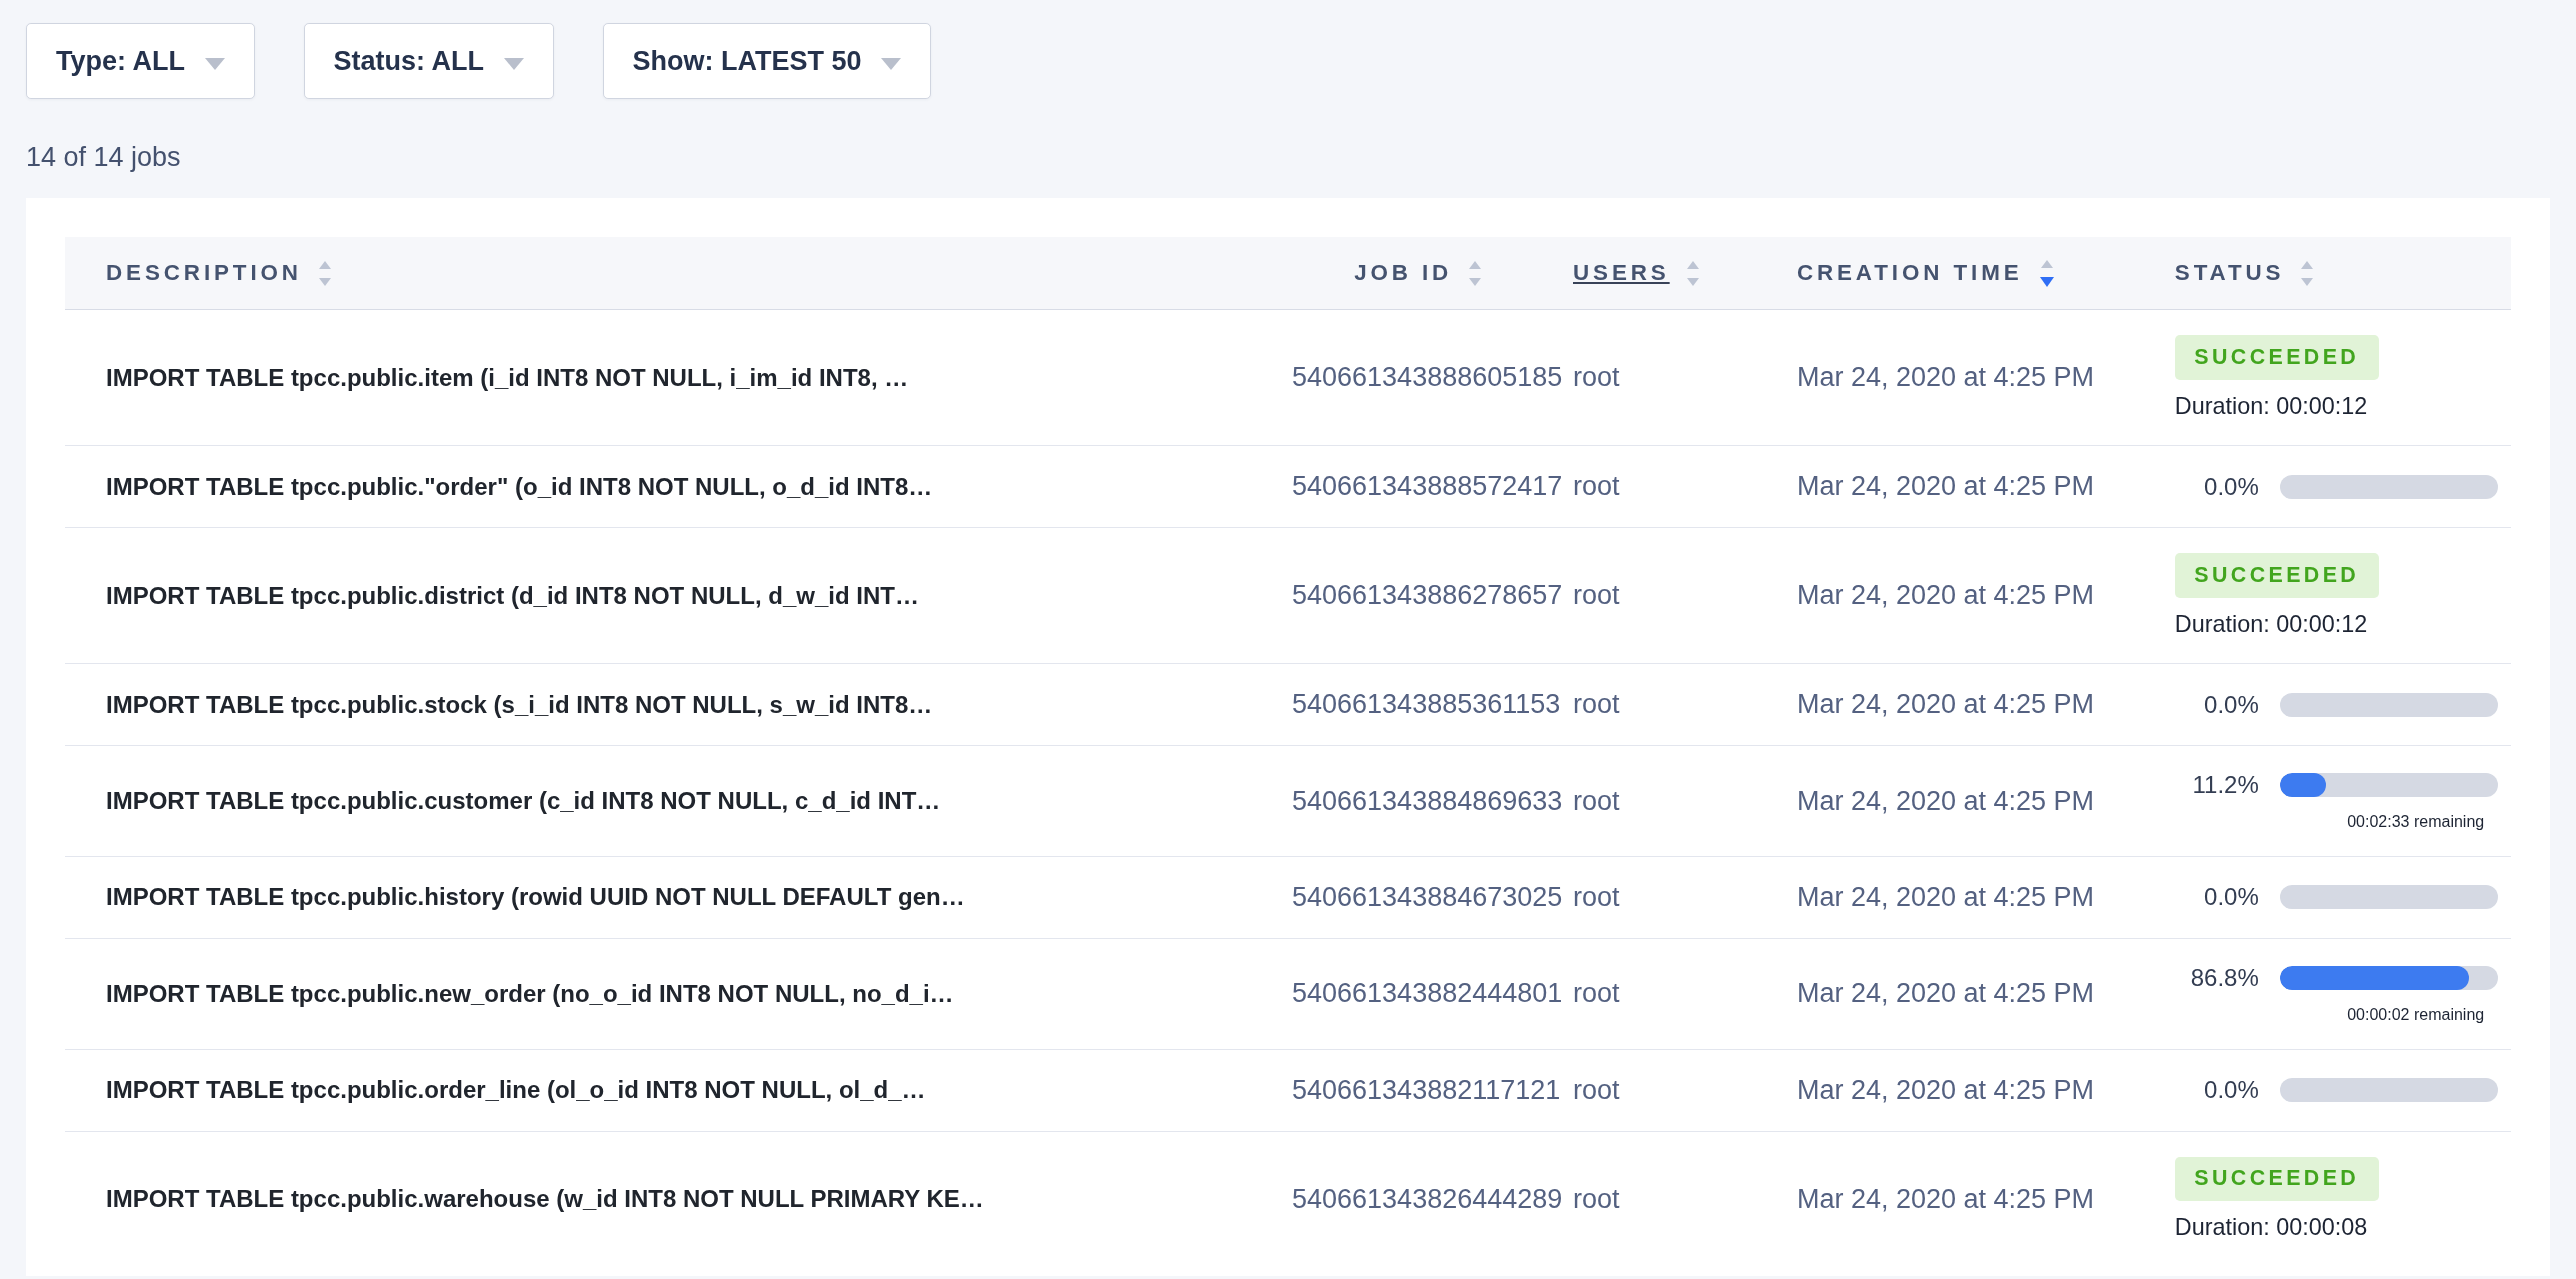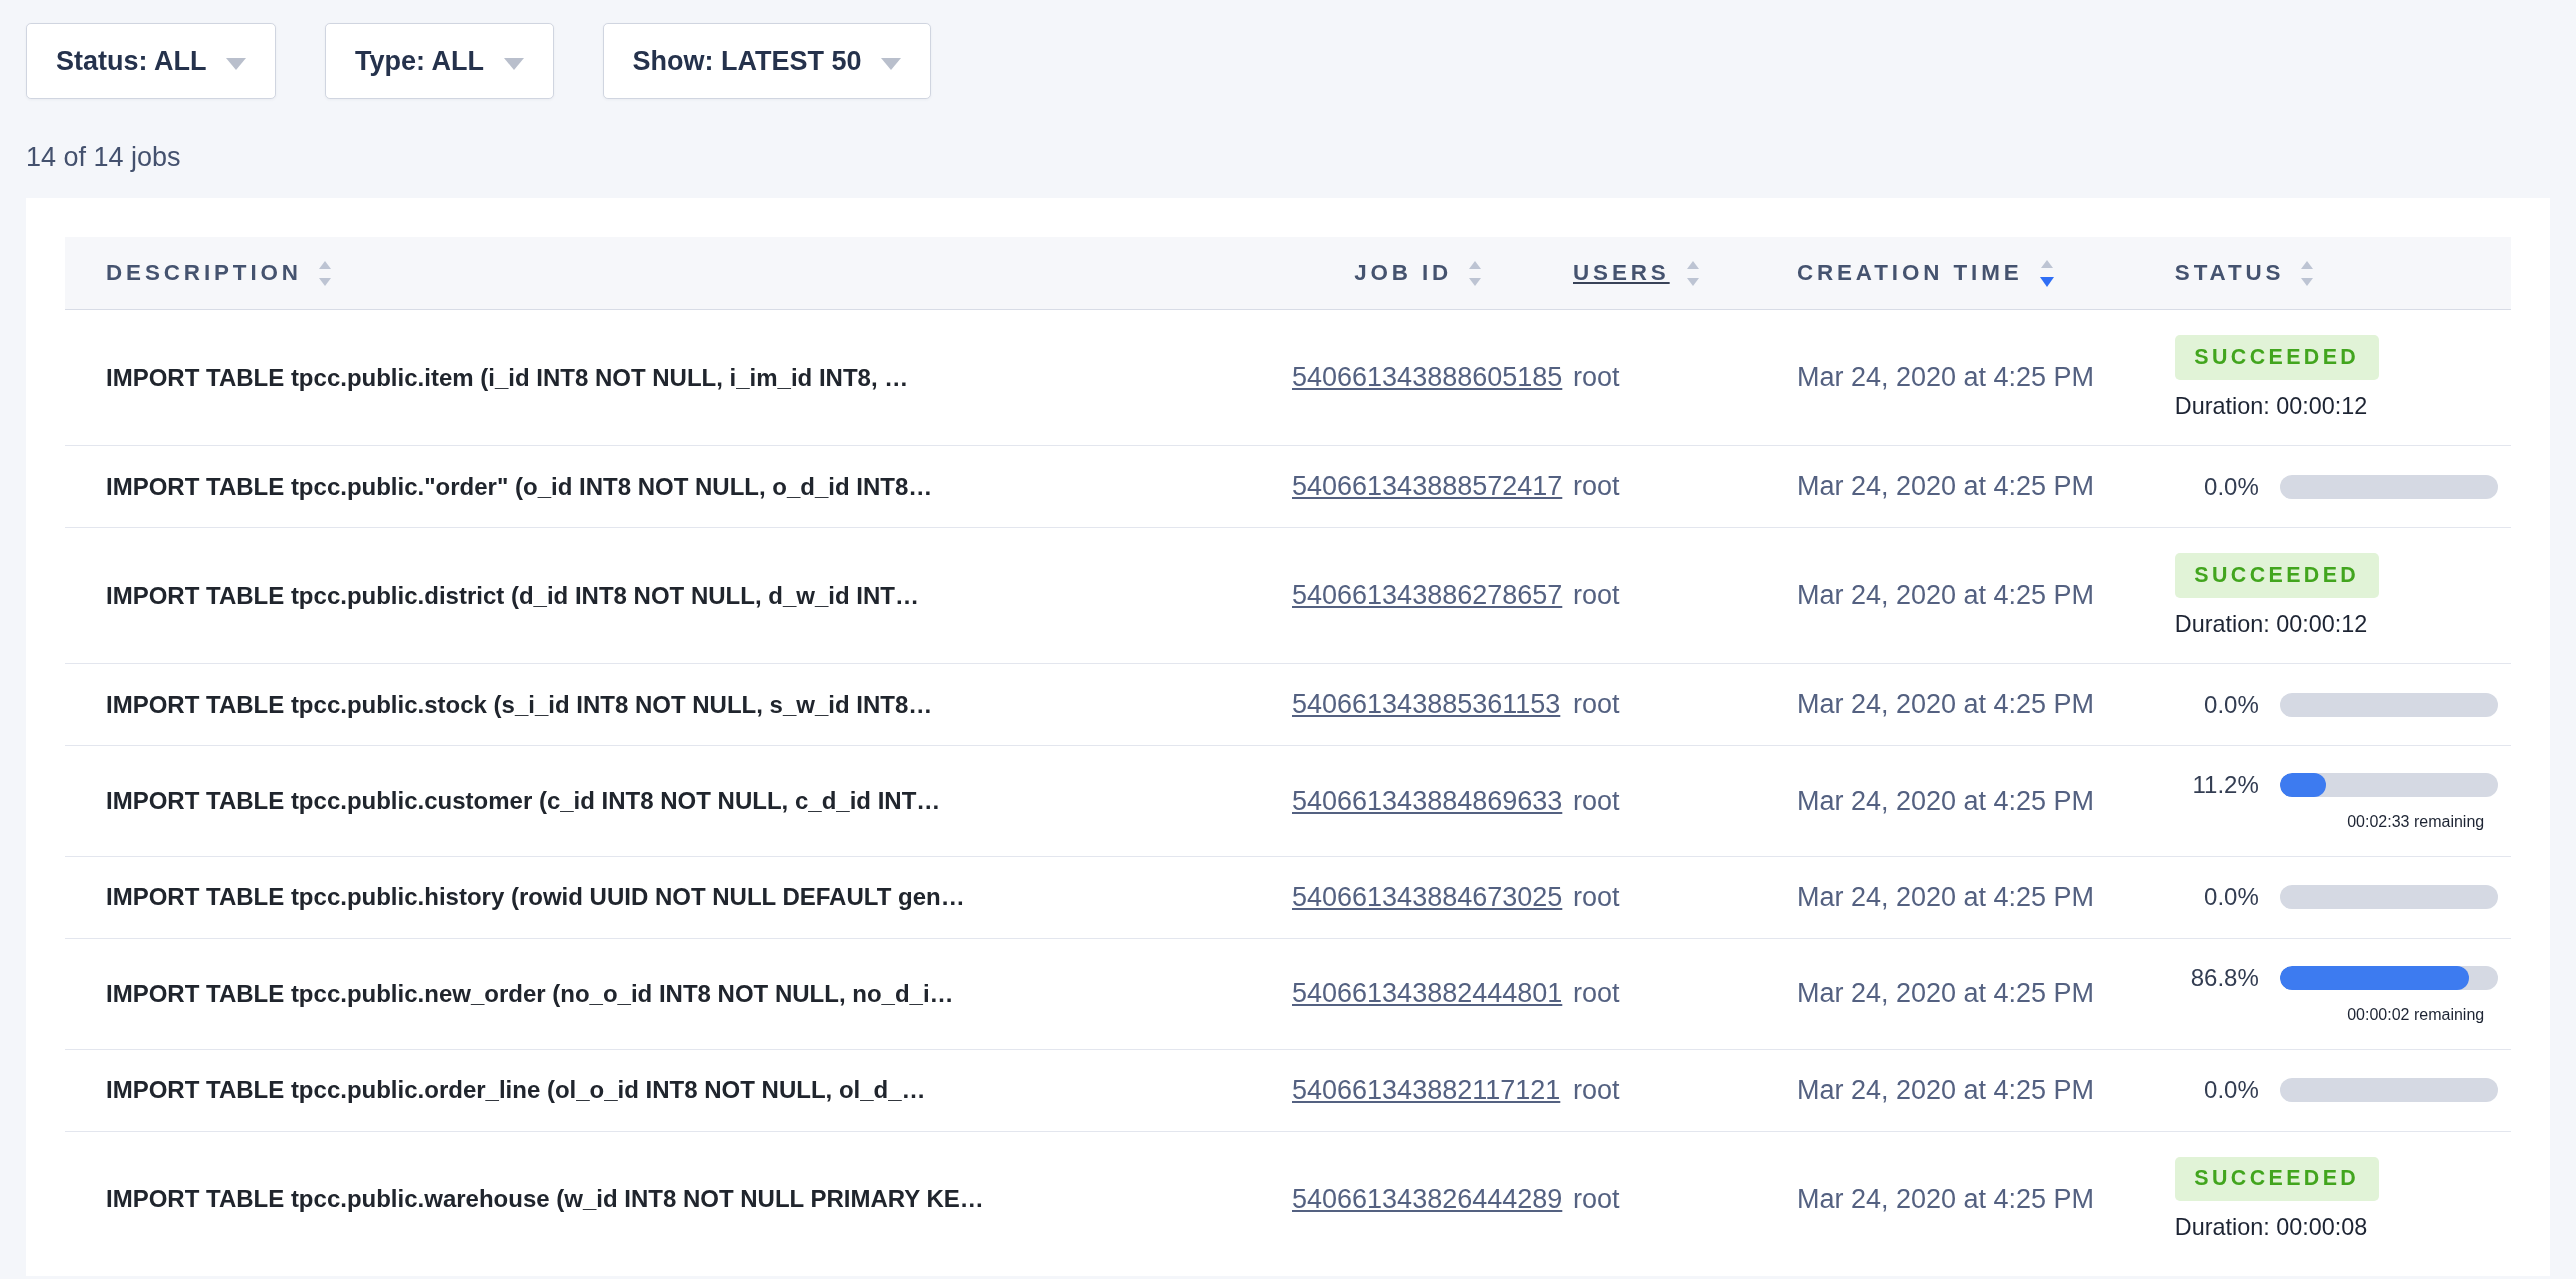--- a/index.html
+++ b/index.html
@@ -43,21 +43,21 @@
   .tri-down{border-top:8.8px solid var(--sort-inactive);}
   th.sorted-desc .tri-down{border-top:10.7px solid var(--sort-active);
     border-left-width:7.8px;border-right-width:7.8px;}
   tbody td{border-top:1.9px solid #e3e6ee;vertical-align:middle;padding:25px 0;}
   tbody tr:first-child td{border-top:none;}
   .td-desc{padding-left:41px;}
   .desc-text{
     font-family:Liberation Sans, sans-serif;
     font-size:24px;font-weight:600;color:#20252d;white-space:nowrap;
   }
-  .td-id{text-align:center;padding-right:5.8px;text-decoration:underline;}
+  .td-id{text-align:center;padding-right:5.8px;}
   .td-user{padding-left:86px;}
   .td-time{padding-left:1.9px;white-space:nowrap;}
   .td-id,.td-user,.td-time{font-size:27px;color:#546181;}
   .td-status{padding-left:5.8px;margin-left:35px;}
   
   .badge{display:inline-block;background:var(--success-bg);color:var(--success);
     font-size:21.4px;font-weight:700;letter-spacing:3.4px;padding:9.7px 19.5px;border-radius:4.9px;}
   .duration{font-size:23.4px;color:#1d2433;margin-top:13.6px;}
   
   .progress-line{display:flex;align-items:center;gap:21.4px;}
@@ -68,25 +68,25 @@
   .remaining{font-size:16px;color:#1d2433;margin-top:13.6px;width:323px;
     box-sizing:border-box;text-align:right;padding-right:13.6px;}
 </style>
 </head>
 <body style="--accent: #3d7bf0; --success: #42a51e; --success-bg: #e1f3d7; --track: #d5d9e3; --sort-inactive: #bdc4d3; --sort-active: #2f6ef5;">
 
 <div class="page">
 
   <div class="filters-bar">
     <button class="dropdown">
-      <span>Status: ALL</span>
+      <span>Type: ALL</span>
       <span class="caret"></span>
     </button>
     <button class="dropdown">
-      <span>Type: ALL</span>
+      <span>Status: ALL</span>
       <span class="caret"></span>
     </button>
     <button class="dropdown">
       <span>Show: LATEST 50</span>
       <span class="caret"></span>
     </button>
   </div>
 
   <div class="summary">14 of 14 jobs</div>
 

